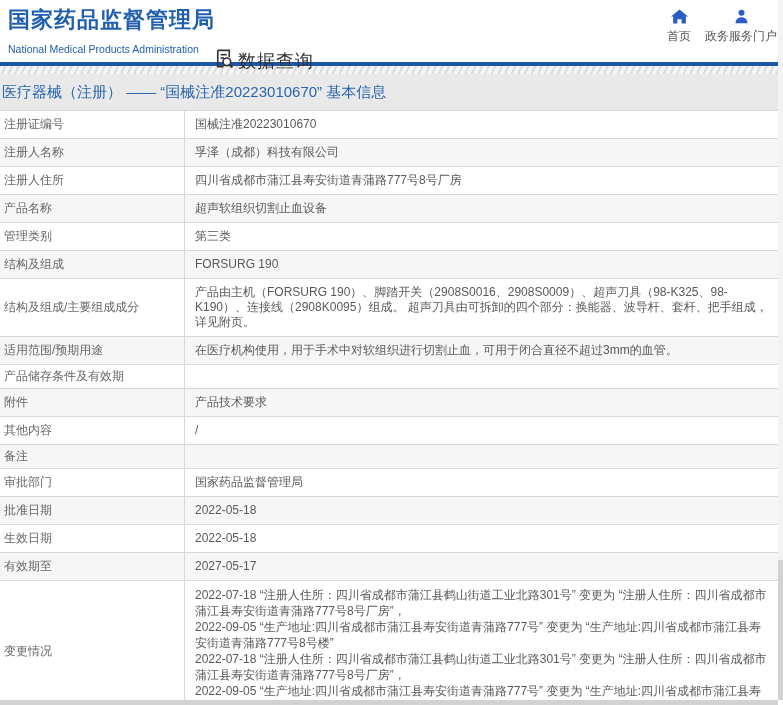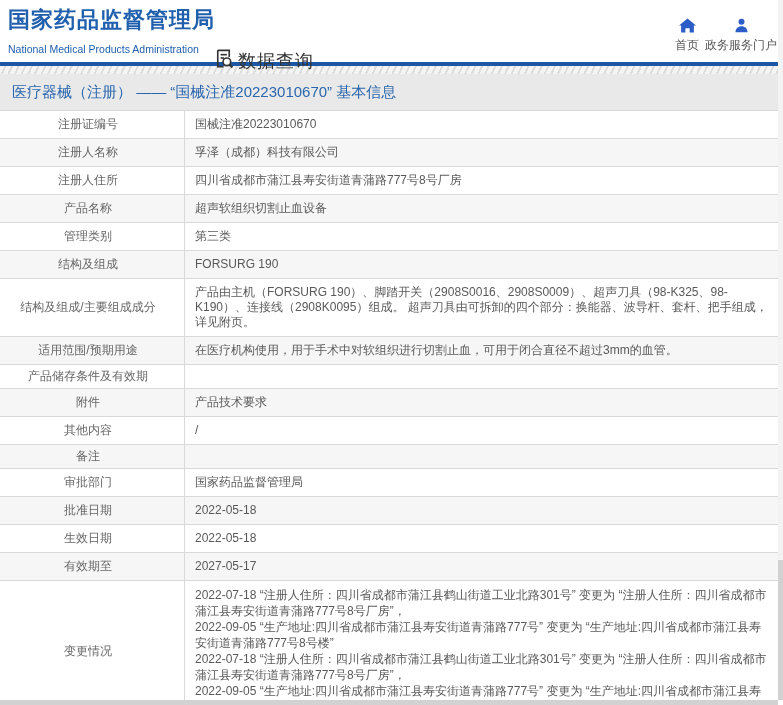--- a/index.html
+++ b/index.html
@@ -18,35 +18,35 @@
     width:783px;height:705px;position:relative;overflow:hidden;
     background:#fff;font-family:"Liberation Sans","DejaVu Sans",sans-serif;
   }
   
   .header{position:relative;height:62px;background:#fff;}
   .logo{position:absolute;left:8px;top:7px;}
   .logo-title{font-size:22px;font-weight:bold;color:var(--brand-blue);letter-spacing:1px;line-height:26px;}
   .logo-sub{font-size:10.5px;color:var(--brand-blue);margin-top:10px;}
   .app{position:absolute;left:212px;top:13px;display:flex;align-items:center;gap:3px;margin-top:34px;}
   .app-label{font-size:18px;color:#333;letter-spacing:1px;}
-  .nav{position:absolute;right:6px;top:18px;display:flex;gap:6px;margin-left:33px;}
+  .nav{position:absolute;right:6px;top:9px;display:flex;gap:14px;margin-left:33px;}
   .nav-item{display:flex;flex-direction:column;align-items:center;gap:4px;font-size:12px;color:#555;cursor:pointer;}
   .nav-item svg{display:block;}
   
   .blue-bar{height:4px;background:var(--bar-blue);}
   .hatch{height:8px;background:repeating-linear-gradient(115deg,#f4f4f4 0 4px,#dddddd 4px 6px);}
-  .breadcrumb{height:36px;background:#e9e9e9;display:flex;align-items:center;padding-left:12px;
+  .breadcrumb{height:36px;background:#e9e9e9;display:flex;align-items:center;padding-left:2px;
     font-size:15px;color:var(--breadcrumb-text);}
   
   .info-table{width:100%;border-top:1px solid var(--border-gray);}
   .t-row{display:flex;min-height:24px;border-bottom:1px solid var(--border-gray);background:#fff;}
   .t-row:nth-child(even){background:var(--row-alt);}
   .t-label{
     flex:0 0 185px;width:185px;border-right:1px solid var(--border-gray);
-    display:flex;align-items:center;justify-content:center;gap:3px;
+    display:flex;align-items:center;justify-content:flex-start;gap:3px;
     padding:4px 12px 4px 4px;font-size:12px;line-height:15px;color:#666;text-align:right;
   }
   .t-value{
     flex:1;display:flex;flex-direction:column;justify-content:center;
     padding:6px 10px;font-size:12px;line-height:15px;color:var(--text-gray);
   }
   .t-value .t-line{line-height:16px;}
   .detail-link{color:var(--link-blue);text-decoration:none;cursor:pointer;}
   
   .v-scrollbar{position:absolute;right:0;top:0;bottom:5px;width:5px;background:#f3f3f3;}

